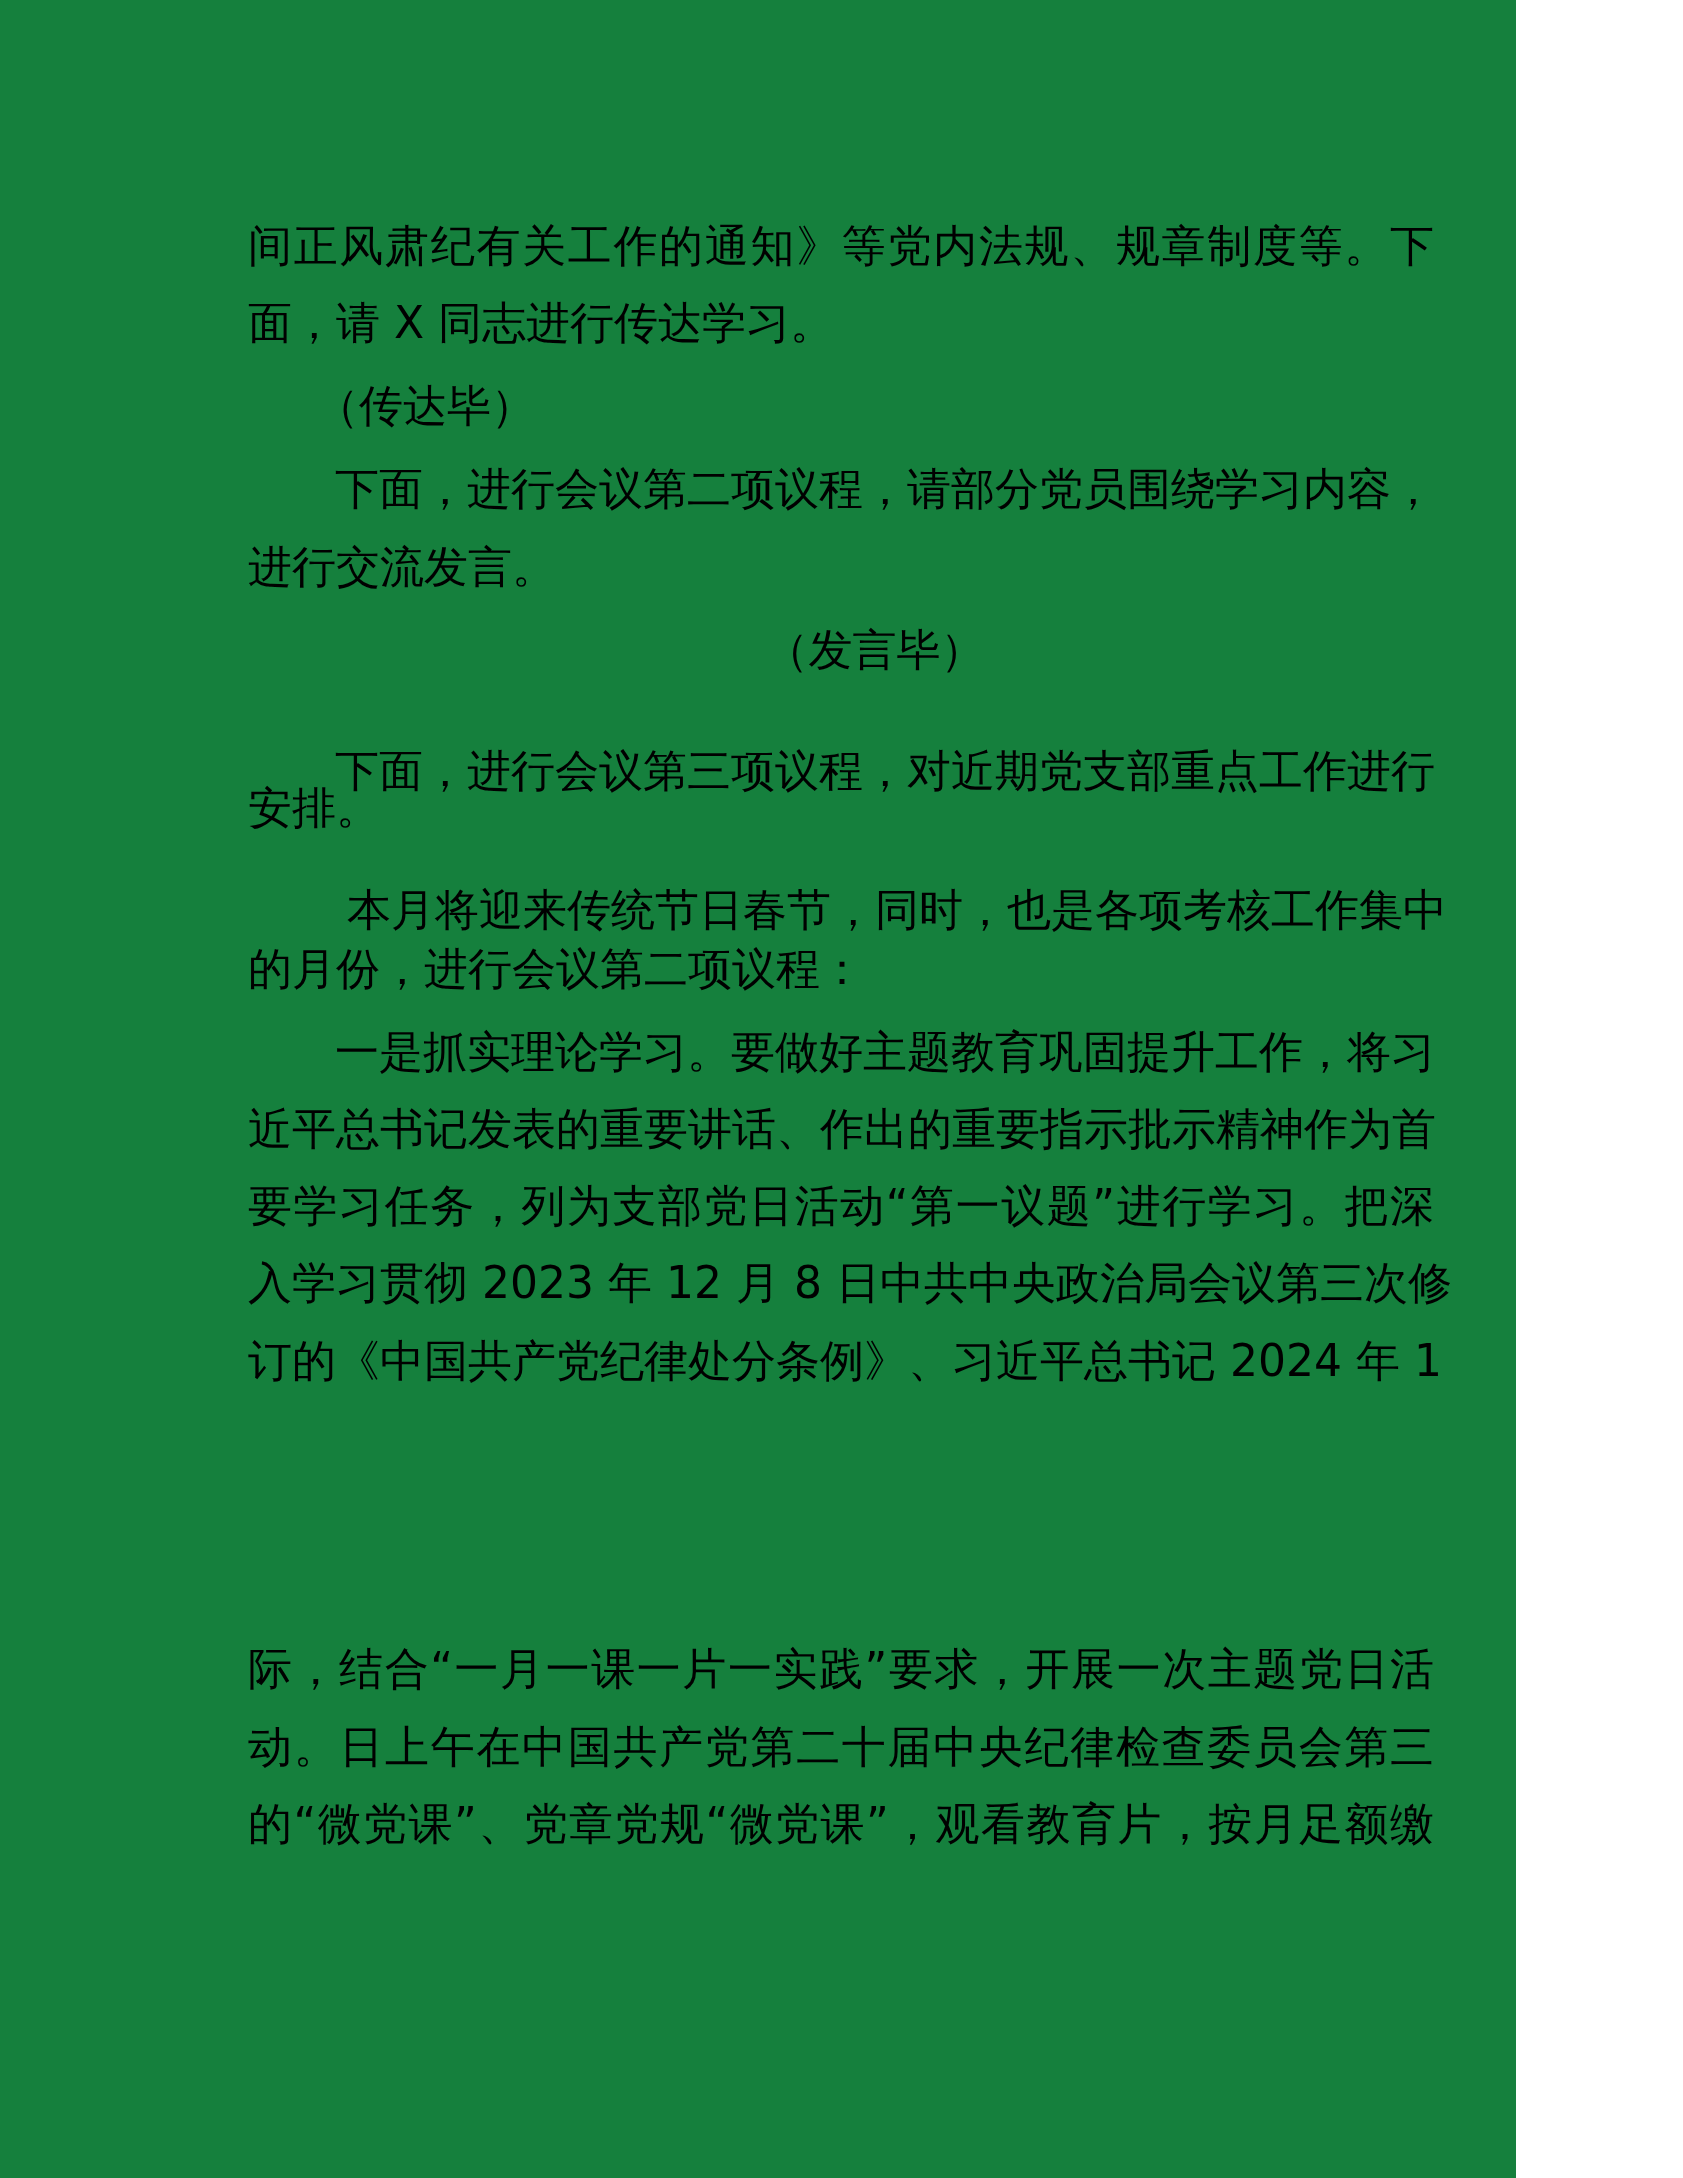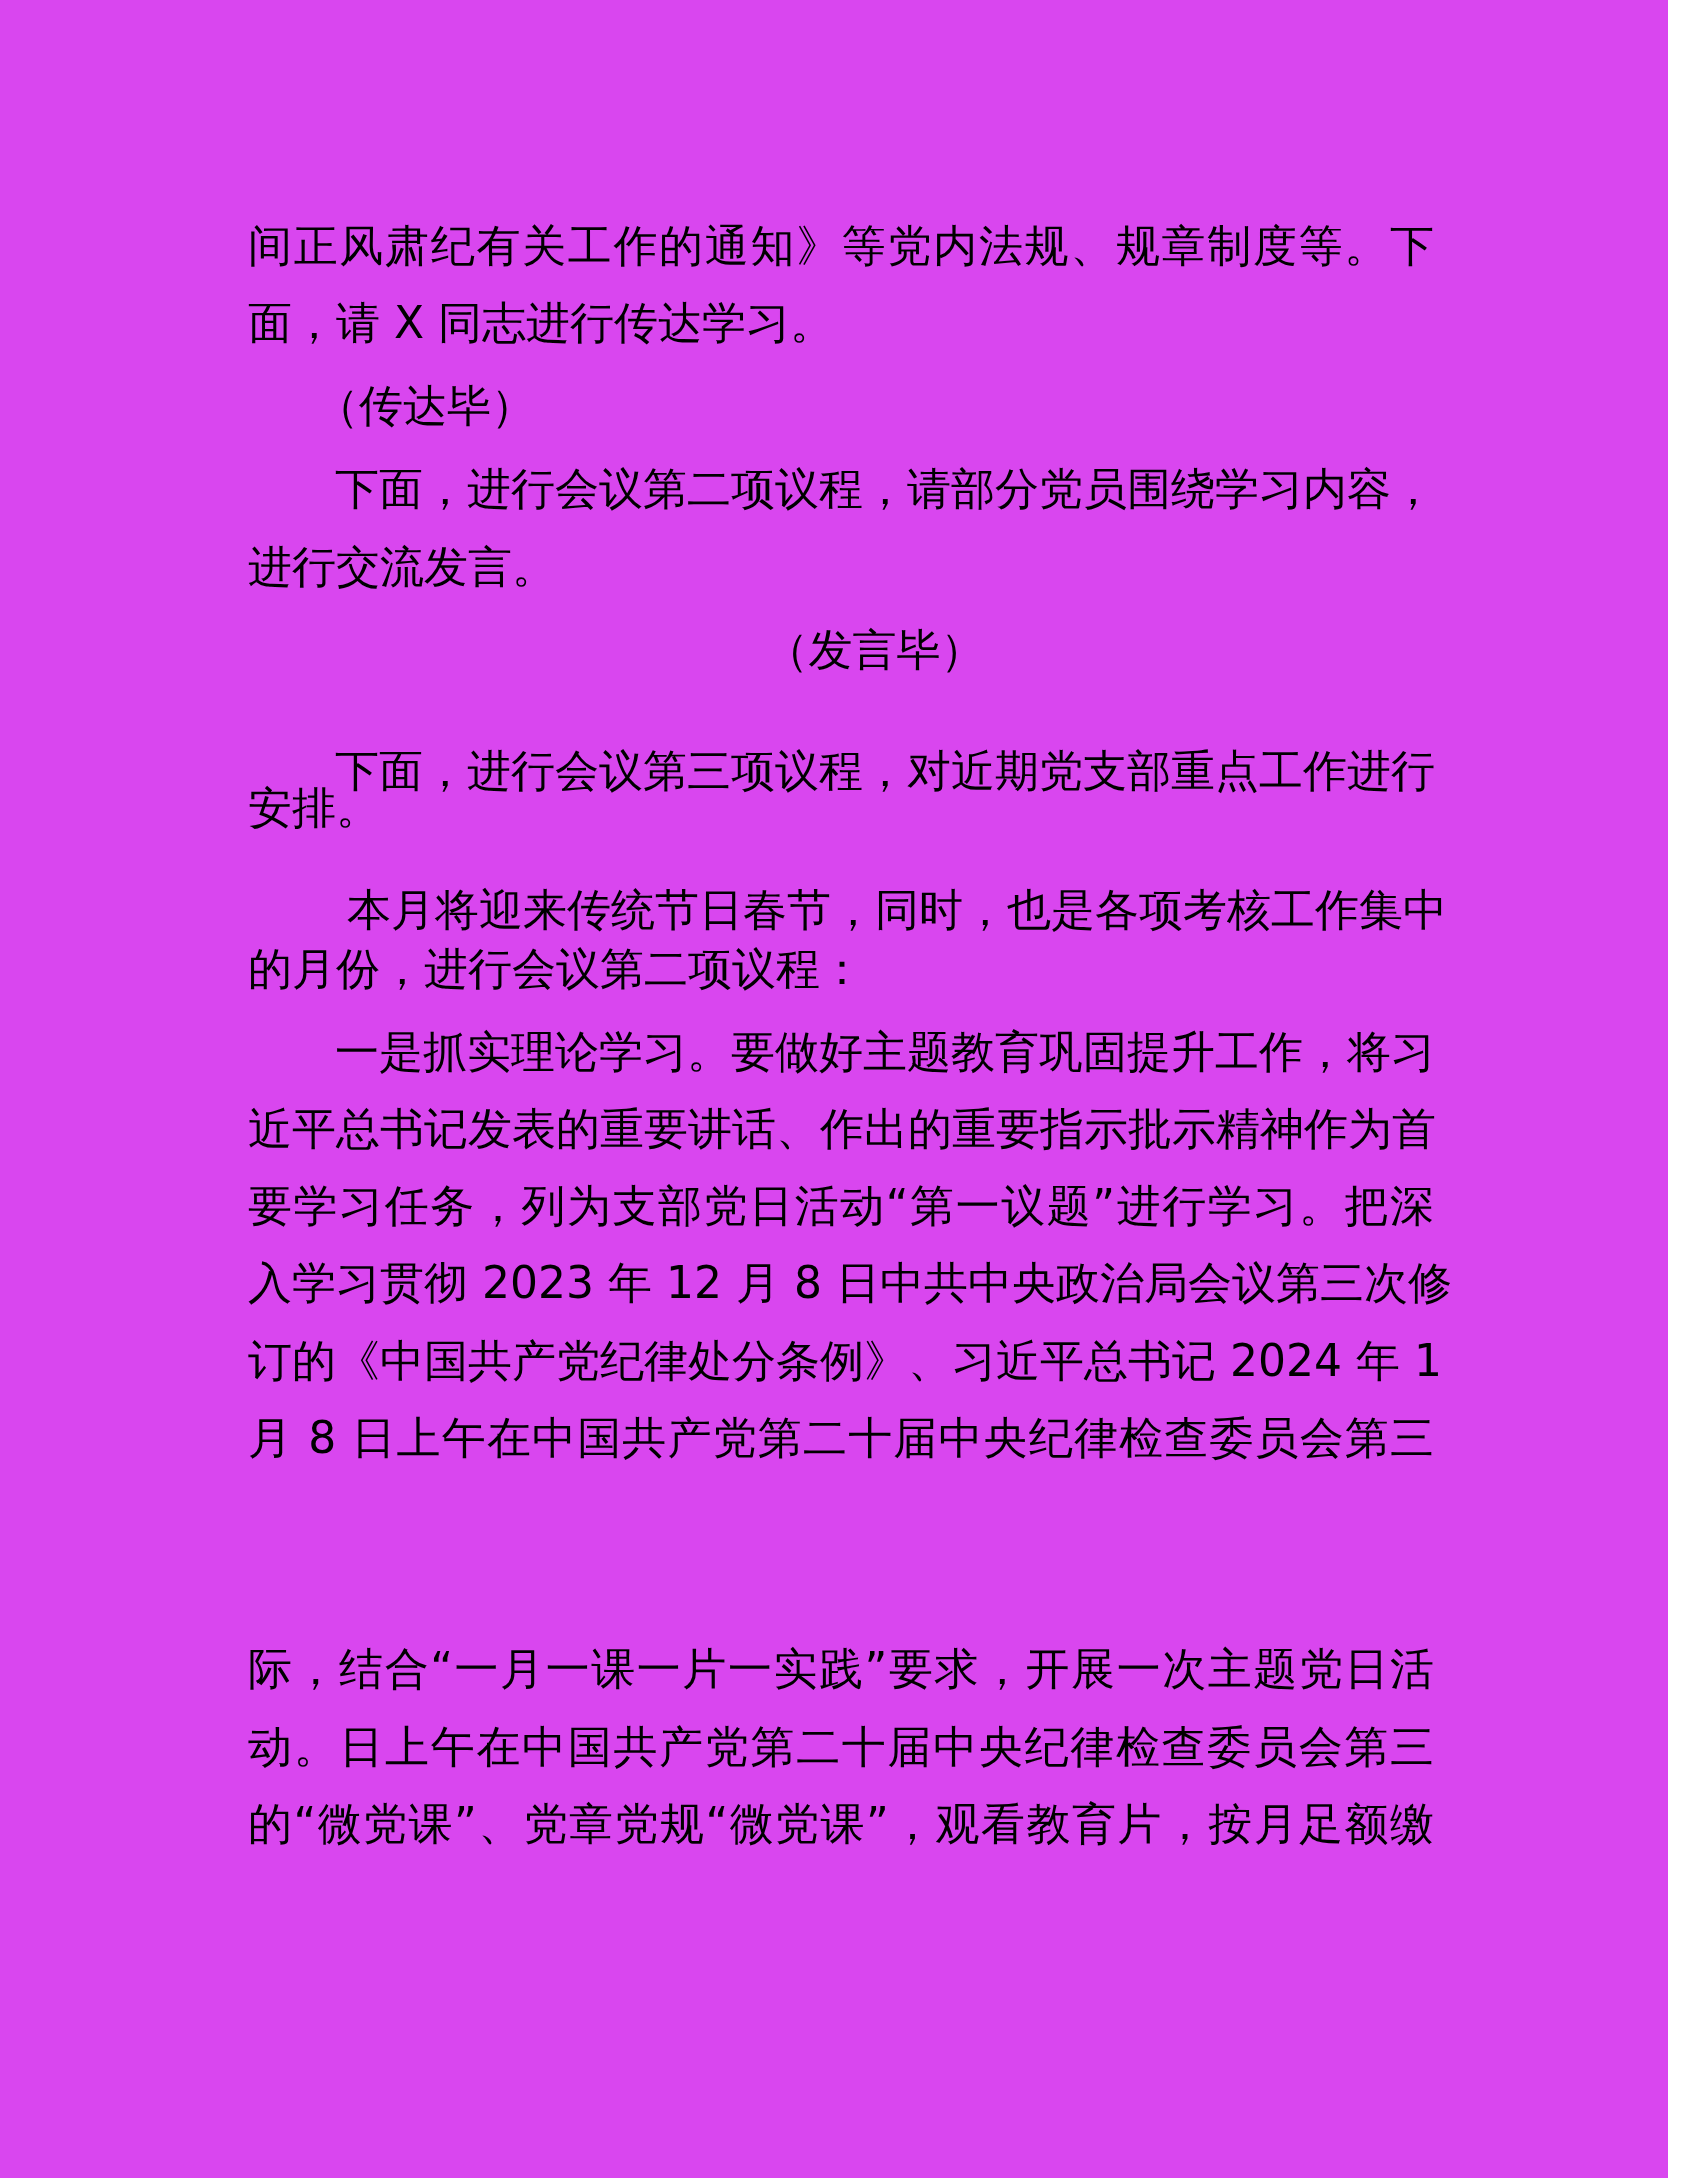--- a/index.html
+++ b/index.html
@@ -1,18 +1,18 @@
 <!DOCTYPE html>
 <html><head>
 <meta charset="utf-8">
 <style>
   html, body { margin: 0; padding: 0; background: #ffffff; }
   body { width: 1683px; height: 2178px; position: relative; overflow: hidden;
          font-family: "DejaVu Sans", "Liberation Sans", sans-serif; color: #000; }
-  .page { position: absolute; left: 0; top: 0; width: 1668px; height: 2178px; background: #d946ef; }
+  .page { position: absolute; left: 0; top: 0; width: 1516px; height: 2178px; background: #15803d; }
   .line { position: absolute; left: 248px; width: 1186px; height: 59px;
           font-size: 44px; line-height: 59px; white-space: nowrap; }
   .line.j { text-align: justify; text-align-last: justify; }
   .line.l { text-align: left; }
 </style>
 </head>
 <body>
 
 <div class="page">
   <div class="line j" style="top:216px;">间正风肃纪有关工作的通知》等党内法规、规章制度等。下</div>
@@ -23,18 +23,17 @@
   <div class="line l" style="top:620px; left:315px; width:1119px;text-align:center;">（发言毕）</div>
   <div class="line j" style="top:701px; left:335px; width:1099px;margin-top:40px;">下面，进行会议第三项议程，对近期党支部重点工作进行</div>
   <div class="line l" style="top:778px;">安排。</div>
   <div class="line j" style="top:880px; left:335px; width:1099px;margin-left:12px;">本月将迎来传统节日春节，同时，也是各项考核工作集中</div>
   <div class="line l" style="top:939px;">的月份，进行会议第二项议程：</div>
   <div class="line j" style="top:1022px; left:335px; width:1099px;">一是抓实理论学习。要做好主题教育巩固提升工作，将习</div>
   <div class="line j" style="top:1099px;">近平总书记发表的重要讲话、作出的重要指示批示精神作为首</div>
   <div class="line j" style="top:1176px;">要学习任务，列为支部党日活动“第一议题”进行学习。把深</div>
   <div class="line j" style="top:1253px;">入学习贯彻 2023 年 12 月 8 日中共中央政治局会议第三次修</div>
   <div class="line j" style="top:1331px;">订的《中国共产党纪律处分条例》、习近平总书记 2024 年 1</div>
-  <div class="line j" style="top:1408px;">月 8 日上午在中国共产党第二十届中央纪律检查委员会第三</div>
   <div class="line j" style="top:1639px;">际，结合“一月一课一片一实践”要求，开展一次主题党日活</div>
   <div class="line j" style="top:1717px;">动。日上午在中国共产党第二十届中央纪律检查委员会第三</div>
   <div class="line j" style="top:1794px;">的“微党课”、党章党规“微党课”，观看教育片，按月足额缴</div>
 </div>
 
 
 </body></html>

